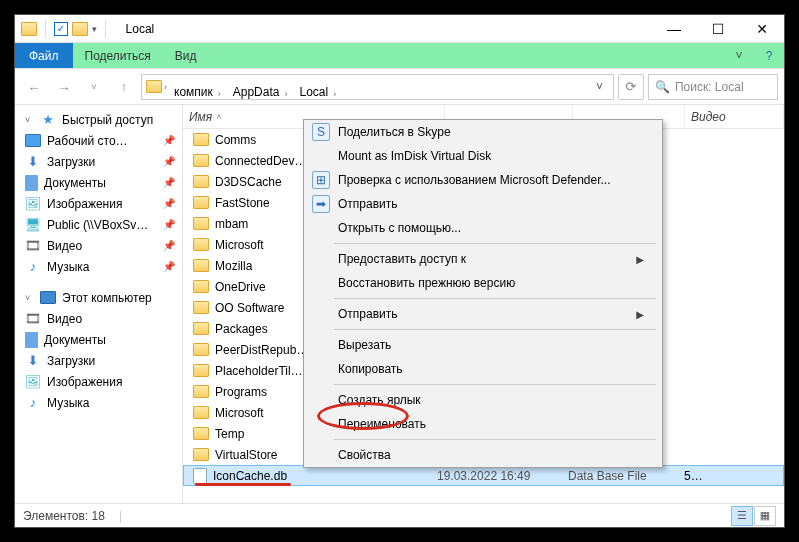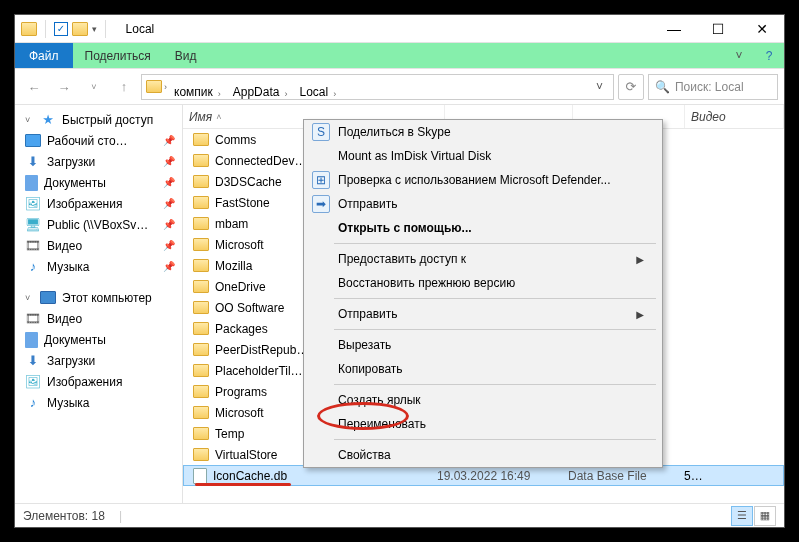--- a/index.html
+++ b/index.html
@@ -383,21 +383,21 @@
         <span>Mount as ImDisk Virtual Disk</span>
       </div>
       <div class="ci" style="">
         <span class="cicon">⊞</span>
         <span>Проверка с использованием Microsoft Defender...</span>
       </div>
       <div class="ci" style="">
         <span class="cicon">➡</span>
         <span>Отправить</span>
       </div>
-      <div class="ci" style="font-weight:bold;">
+      <div class="ci" style="font-weight:normal;">
         <span>Открыть с помощью...</span>
       </div>
       <div class="csep"></div>
       <div class="ci" style="">
         <span>Предоставить доступ к</span>
         <span class="arrow">▶</span>
       </div>
       <div class="ci" style="">
         <span>Восстановить прежнюю версию</span>
       </div>

